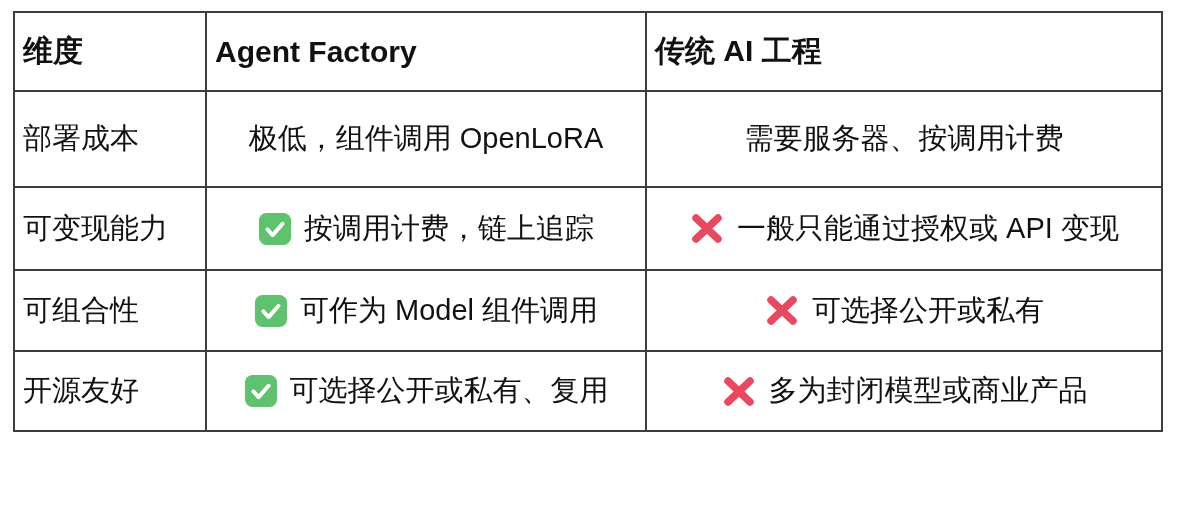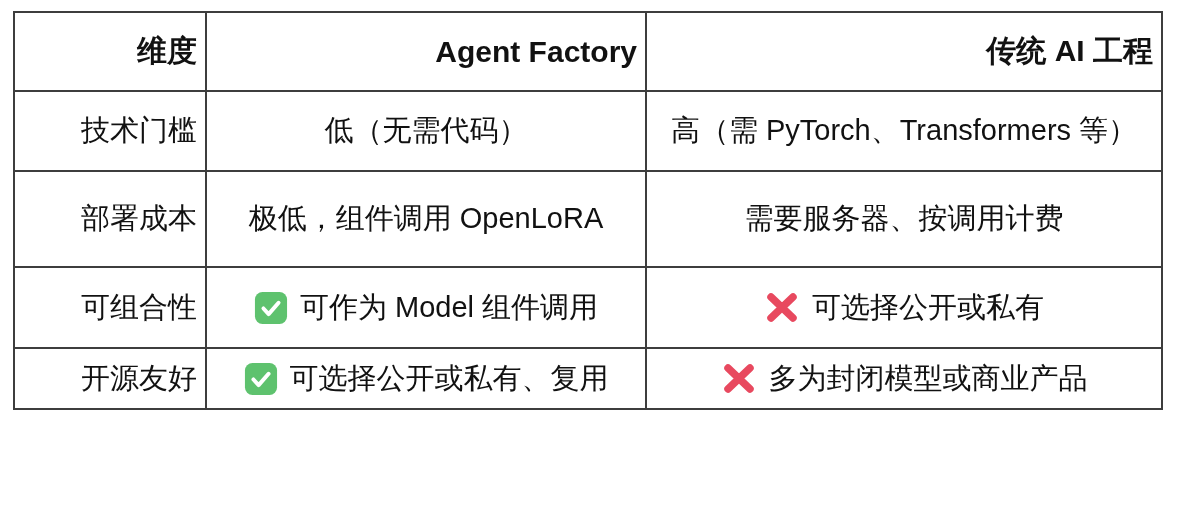--- a/index.html
+++ b/index.html
@@ -17,41 +17,41 @@
     top: 11px;
   }
   table.cmp {
     border-collapse: collapse;
     table-layout: fixed;
     width: 1148px;
   }
   table.cmp th, table.cmp td {
     border: 2px solid #3d3d3d;
     padding: 0 8px;
-    text-align: right;
+    text-align: left;
     vertical-align: middle;
     color: #111111;
     font-size: 29px;
     background: #ffffff;
     white-space: nowrap;
     overflow: hidden;
   }
   table.cmp th {
     font-weight: 700;
     font-size: 30px;
   }
   .col-dim  { width: 192px; }
   .col-mf   { width: 440px; }
   .col-trad { width: 516px; }
   tr.hdr  { height: 79px; }
   tr.r0   { height: 80px; }
   tr.r1   { height: 96px; }
   tr.r2   { height: 83px; }
   tr.r3   { height: 81px; }
-  tr.r4   { height: 61px; }
+  tr.r4   { height: 80px; }
   .cell {
     display: flex;
     align-items: center;
     justify-content: center;
     gap: 12px;
   }
   .icon {
     display: inline-flex;
     flex: 0 0 auto;
     line-height: 0;
@@ -69,48 +69,59 @@
       <col class="col-mf">
       <col class="col-trad">
     </colgroup>
     <tbody>
         <tr class="hdr">
       <th>维度</th>
       <th>Agent Factory</th>
       <th>传统 AI 工程</th>
     </tr>
 
-    <tr class="r0">
-      <td>技术门槛</td>
-      <td>
-        <div class="cell">
-              <span class="txt">低（无需代码）</span>
-            </div>
-      </td>
-      <td>
-        <div class="cell">
-              <span class="txt">高（需 PyTorch、Transformers 等）</span>
-            </div>
-      </td>
-    </tr>
 
     <tr class="r1">
       <td>部署成本</td>
       <td>
         <div class="cell">
               <span class="txt">极低，组件调用 OpenLoRA</span>
             </div>
       </td>
       <td>
         <div class="cell">
               <span class="txt">需要服务器、按调用计费</span>
             </div>
       </td>
     </tr>
 
+    <tr class="r2">
+      <td>可变现能力</td>
+      <td>
+        <div class="cell">
+          <span class="icon">
+            <svg width="34" height="34" viewBox="0 0 36 36">
+                  <rect x="1" y="1" width="34" height="34" rx="8" fill="#5ec26e"></rect>
+                  <path d="M10 18.5 L15.5 24.5 L26 12.5" stroke="#ffffff" stroke-width="4.2" fill="none" stroke-linecap="round" stroke-linejoin="round"></path>
+                </svg>
+          </span>
+          <span class="txt">按调用计费，链上追踪</span>
+        </div>
+      </td>
+      <td>
+        <div class="cell">
+          <span class="icon">
+            <svg width="36" height="33" viewBox="0 0 36 33">
+                  <path d="M7 6 L29 27 M29 6 L7 27" stroke="#e8495f" stroke-width="7.5" fill="none" stroke-linecap="round"></path>
+                </svg>
+          </span>
+          <span class="txt">一般只能通过授权或 API 变现</span>
+        </div>
+      </td>
+    </tr>
 
     <tr class="r3">
       <td>可组合性</td>
       <td>
         <div class="cell">
           <span class="icon">
             <svg width="34" height="34" viewBox="0 0 36 36">
                   <rect x="1" y="1" width="34" height="34" rx="8" fill="#5ec26e"></rect>
                   <path d="M10 18.5 L15.5 24.5 L26 12.5" stroke="#ffffff" stroke-width="4.2" fill="none" stroke-linecap="round" stroke-linejoin="round"></path>
                 </svg>

